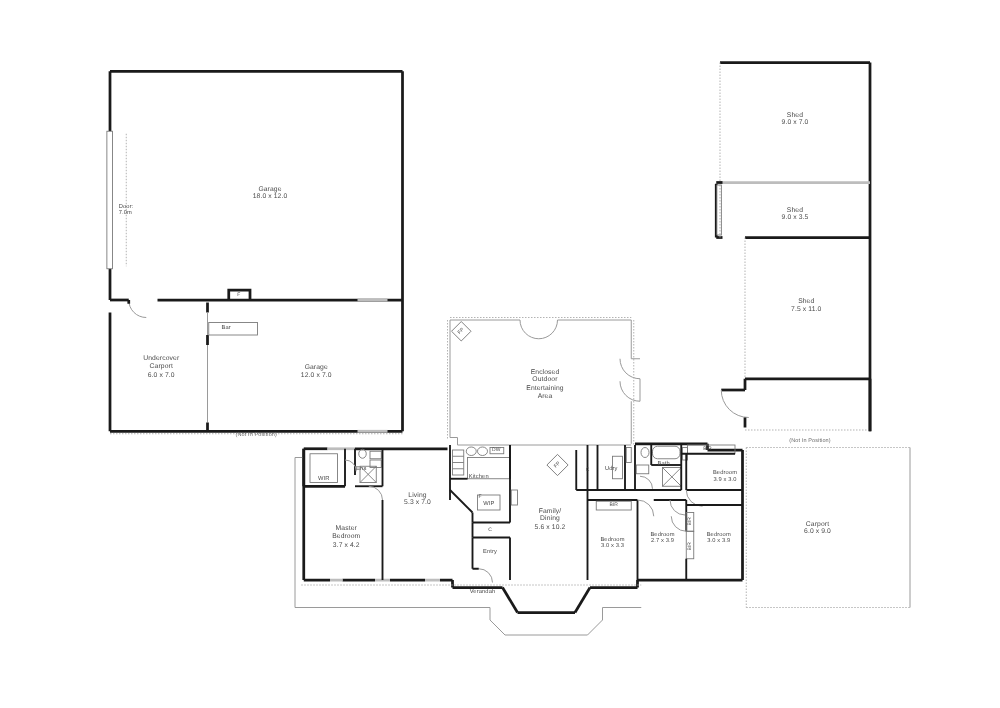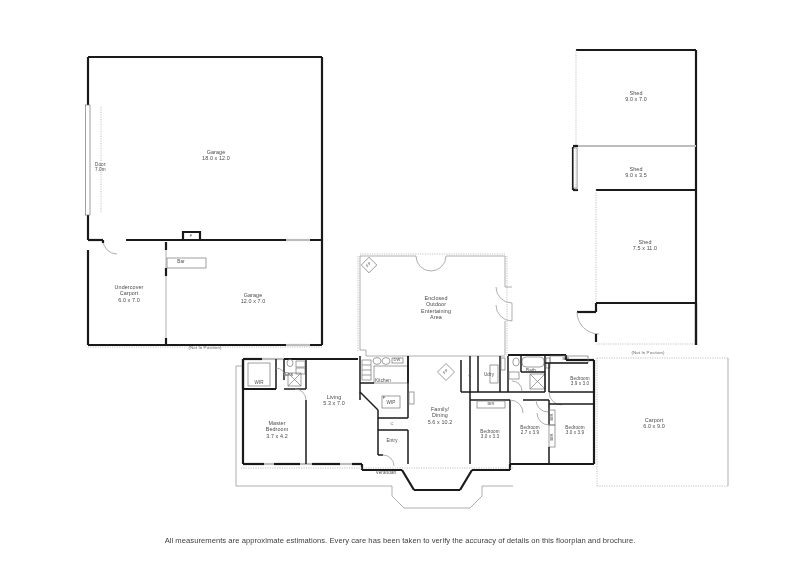--- a/index.html
+++ b/index.html
@@ -330,15 +330,14 @@
   <div class="lbl micro vert" style="left:552px;top:437px;"><span>BIR</span></div>
 
   <div class="lbl tiny" style="left:580px;top:381px;"><span>Bedroom</span><br><span>3.9 x 3.0</span></div>
   <div class="lbl tiny" style="left:490px;top:434px;"><span>Bedroom</span><br><span>3.0 x 3.3</span></div>
   <div class="lbl tiny" style="left:530px;top:430px;"><span>Bedroom</span><br><span>2.7 x 3.9</span></div>
   <div class="lbl tiny" style="left:575px;top:430px;"><span>Bedroom</span><br><span>3.0 x 3.9</span></div>
 
   <div class="lbl tiny" style="left:386px;top:473px;"><span>Verandah</span></div>
   <div class="lbl" style="left:654px;top:423px;"><span>Carport</span><br><span>6.0 x 9.0</span></div>
 
-  <div id="disclaimer">All measurements are approximate estimations. Every care has been taken to verify the accuracy of details on this floorplan and brochure.</div>
 
 </div>
 
 </body></html>

